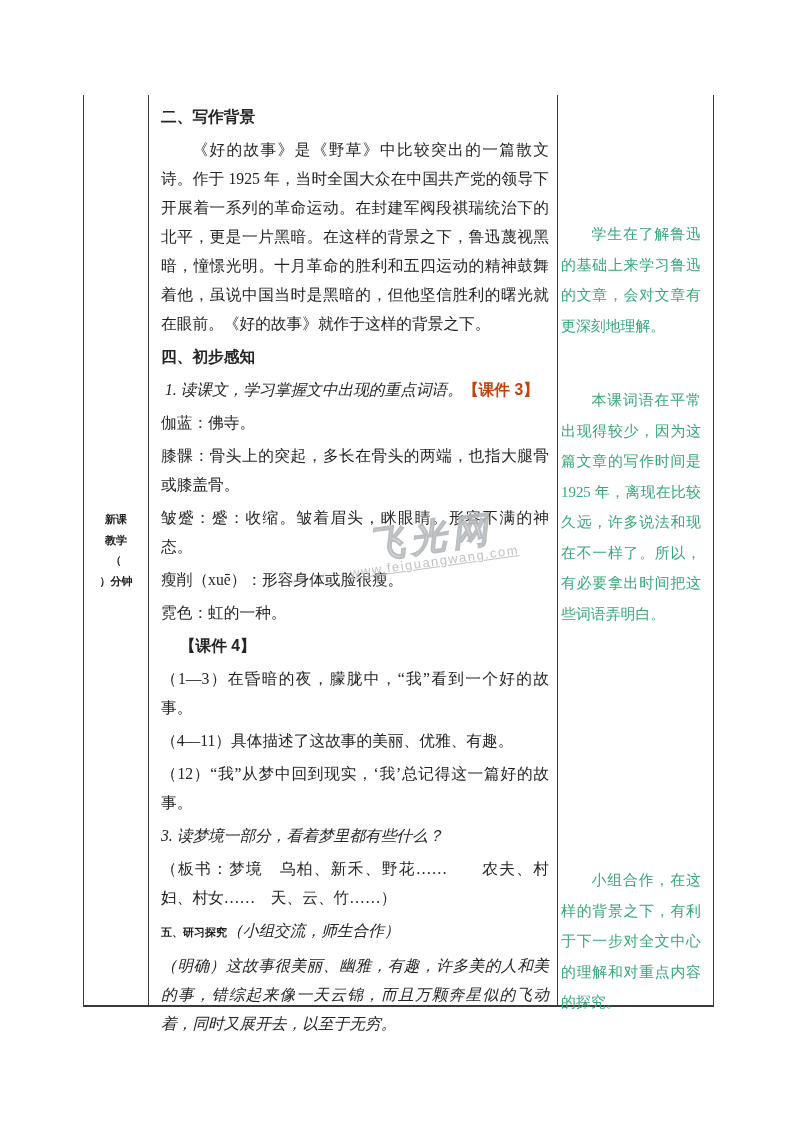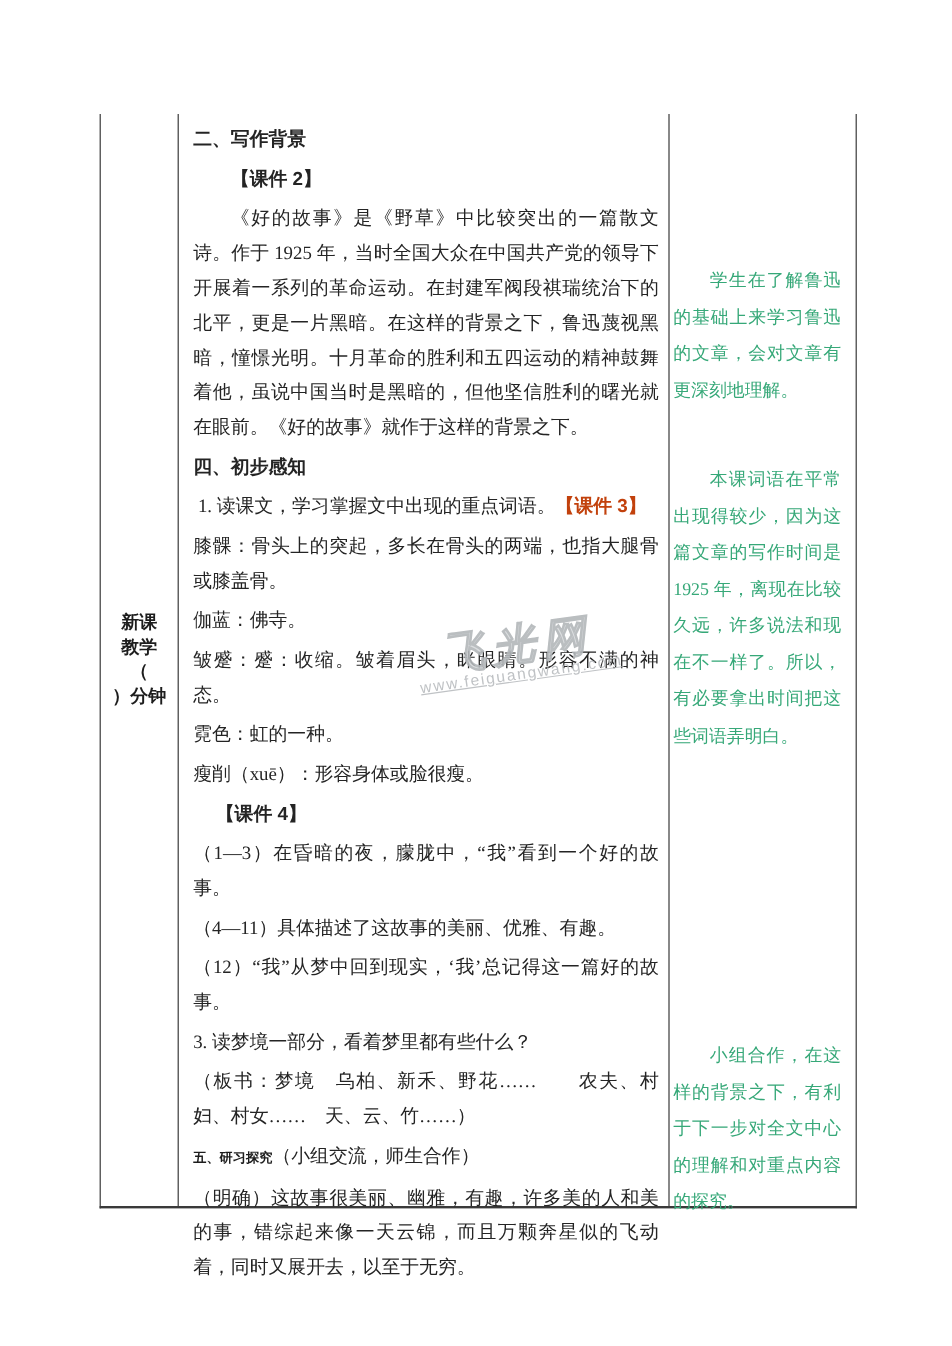--- a/index.html
+++ b/index.html
@@ -20,41 +20,41 @@
     border-bottom:2px solid var(--border);
     box-sizing:content-box;
   }
   
   .col-phase{
     width:64px;border-right:1px solid var(--border);
     display:flex;align-items:center;justify-content:center;
   }
   .phase-text{
     font-family:"Liberation Sans","DejaVu Sans",sans-serif;
-    font-weight:bold;font-size:15px;line-height:20.5px;
+    font-weight:bold;font-size:11px;line-height:20.5px;
     color:#1d1d1d;text-align:center;
   }
   
   .col-main{
     width:396px;padding:3px 4px 0 8px;
     border-right:1px solid var(--border);
   }
   .col-main p{
     margin:4px;font-size:15.7px;line-height:29px;color:#242424;
     white-space:pre-wrap;text-align:justify;
   }
   .h{
     font-family:"Liberation Sans","DejaVu Sans",sans-serif;
     font-weight:bold;font-size:11px;color:#1d1d1d;
   }
   .c-blue{color:#1e6cb0;}
   .c-bblue{color:#c2410c;font-weight:bold;
     font-family:"Liberation Sans","DejaVu Sans",sans-serif;}
   .c-red{color:#e23c3c;}
-  .c-black{color:#242424;}
+  .c-black{color:#242424;font-style:italic;}
   .ind2{text-indent:2em;}
   .ind1{text-indent:1.2em;}
   
   .col-note{
     width:150px;padding:0 2px 0 3px;position:relative;
   }
   .note{
     position:absolute;left:3px;right:12px;
     color:#36a878;font-size:14.9px;line-height:30.5px;
     text-indent:2.05em;text-align:justify;white-space:pre-wrap;
@@ -88,29 +88,28 @@
     <div class="phase-text">
       <div>新课</div>
       <div>教学</div>
       <div>（</div>
       <div>）分钟</div>
     </div>
   </div>
 
   <div class="col-main">
     <p class="h">二、写作背景</p>
-    <p class="c-bblue ind2">【课件 2】</p>
     <p class="c-blue ind2">《好的故事》是《野草》中比较突出的一篇散文诗。作于 1925 年，当时全国大众在中国共产党的领导下开展着一系列的革命运动。在封建军阀段祺瑞统治下的北平，更是一片黑暗。在这样的背景之下，鲁迅蔑视黑暗，憧憬光明。十月革命的胜利和五四运动的精神鼓舞着他，虽说中国当时是黑暗的，但他坚信胜利的曙光就在眼前。《好的故事》就作于这样的背景之下。</p>
     <p class="h">四、初步感知</p>
     <p><span class="c-black"> 1. 读课文，学习掌握文中出现的重点词语。</span><span class="c-bblue">【课件 3】</span></p>
+    <p class="c-blue">伽蓝：佛寺。</p>
     <p class="c-blue">膝髁：骨头上的突起，多长在骨头的两端，也指大腿骨或膝盖骨。</p>
-    <p class="c-blue">伽蓝：佛寺。</p>
     <p class="c-blue">皱蹙：蹙：收缩。皱着眉头，眯眼睛。形容不满的神态。</p>
+    <p class="c-blue">瘦削（xuē）：形容身体或脸很瘦。</p>
     <p class="c-blue">霓色：虹的一种。</p>
-    <p class="c-blue">瘦削（xuē）：形容身体或脸很瘦。</p>
     <p class="c-bblue ind1">【课件 4】</p>
     <p class="c-blue">（1—3）在昏暗的夜，朦胧中，“我”看到一个好的故事。</p>
     <p class="c-blue">（4—11）具体描述了这故事的美丽、优雅、有趣。</p>
     <p class="c-blue">（12）“我”从梦中回到现实，‘我’总记得这一篇好的故事。</p>
     <p class="c-black">3. 读梦境一部分，看着梦里都有些什么？</p>
     <p class="c-red">（板书：梦境　乌柏、新禾、野花……　　农夫、村妇、村女……　天、云、竹……）</p>
     <p><span class="h">五、研习探究</span><span class="c-black">（小组交流，师生合作）</span></p>
     <p class="c-black">（明确）这故事很美丽、幽雅，有趣，许多美的人和美的事，错综起来像一天云锦，而且万颗奔星似的飞动着，同时又展开去，以至于无穷。</p>
   </div>
 

